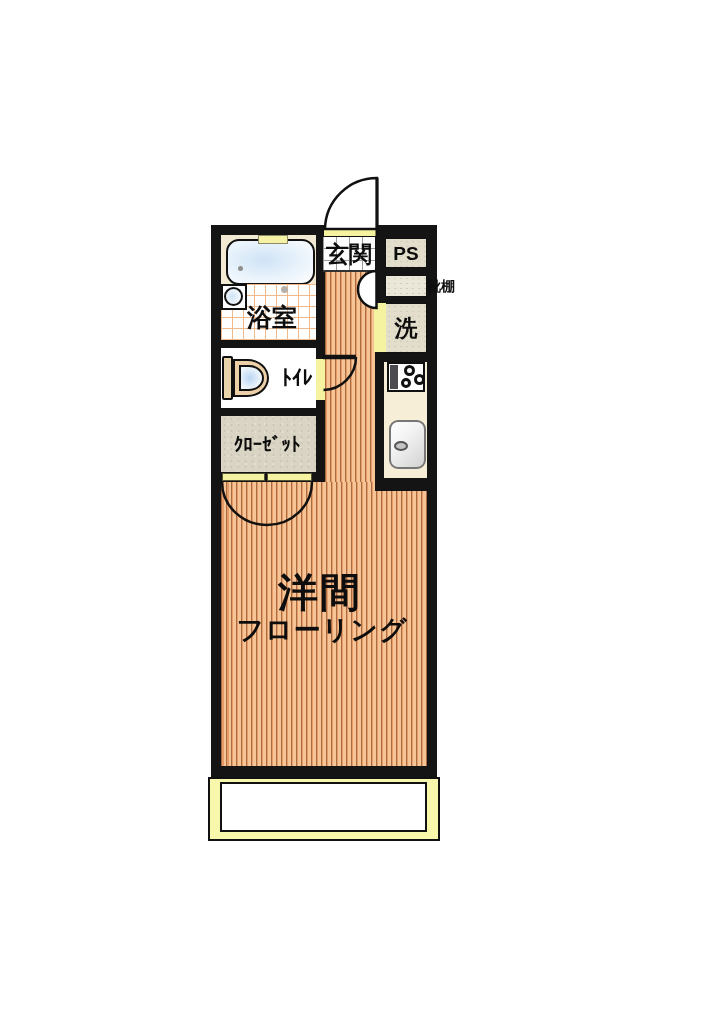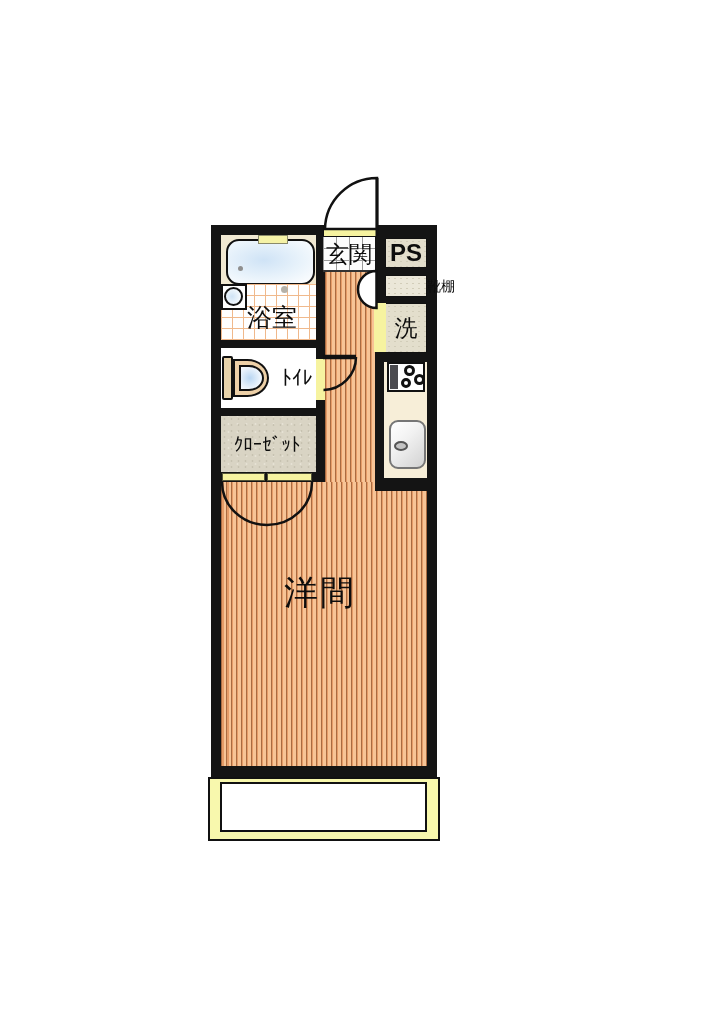--- a/index.html
+++ b/index.html
@@ -3,21 +3,21 @@
 <meta charset="utf-8">
 <style>
   html,body{margin:0;padding:0;background:#ffffff;}
   #stage{
     position:relative;width:724px;height:1024px;background:#ffffff;overflow:hidden;
     font-family:"Liberation Sans","DejaVu Sans",sans-serif;color:#111;
   }
   .abs{position:absolute;}
   .lbl{
     position:absolute;transform:translate(-50%,-50%);
-    font-weight:400;color:#0d0d0d;white-space:nowrap;line-height:1;
+    font-weight:700;color:#0d0d0d;white-space:nowrap;line-height:1;
   }
   
   .plan-body{left:211px;top:225px;width:226px;height:552px;background:#141414;}
   
   .bath-surround{left:221px;top:235px;width:95px;height:49px;background:#f1e9d2;}
   .bathtub{left:226px;top:239px;width:85px;height:42px;border:2.5px solid #111;border-radius:13px;
     background:radial-gradient(ellipse at 42% 45%,#cfe3f6 0%,#e9f3fb 55%,#ffffff 100%);}
   .tub-window{left:258px;top:235px;width:28px;height:7px;background:#f5f2a6;border:1px solid #8a8a6a;}
   .tub-dot{left:238px;top:266px;width:5px;height:5px;border-radius:50%;background:#8f8f8f;}
   .bath-tile{left:221px;top:284px;width:95px;height:56px;background-color:#ffffff;
@@ -74,27 +74,27 @@
   .sink{left:389px;top:420px;width:37px;height:49px;border:2px solid #767676;border-radius:9px;box-sizing:border-box;
     background:linear-gradient(135deg,#ffffff 0%,#f2f2f2 40%,#d2d2d2 100%);}
   .sink-drain{left:394px;top:441px;width:14px;height:10px;border:2px solid #555;border-radius:50%;box-sizing:border-box;background:#c4c4c4;}
   
   .balcony-outer{left:208px;top:777px;width:232px;height:64px;background:#f8f8ad;border:2px solid #111;box-sizing:border-box;}
   .balcony-inner{left:220px;top:782px;width:207px;height:50px;background:#ffffff;border:2px solid #111;box-sizing:border-box;}
   
   #overlay{position:absolute;left:0;top:0;width:724px;height:1024px;pointer-events:none;}
   
   .lbl-genkan{left:349px;top:254px;font-size:23px;}
-  .lbl-ps{left:406px;top:253px;font-size:24px;font-weight:600;}
+  .lbl-ps{left:406px;top:253px;font-size:19px;font-weight:600;}
   .lbl-shoe{left:406px;top:286px;font-size:14px;margin-left:35px;}
   .lbl-washer{left:406px;top:328px;font-size:23px;}
   .lbl-bath{left:272px;top:317px;font-size:25px;}
   .lbl-toilet{left:297px;top:377px;font-size:21px;}
   .lbl-closet{left:267px;top:444px;font-size:19px;}
-  .lbl-room1{left:320px;top:592px;font-size:34px;letter-spacing:2px;}
+  .lbl-room1{left:320px;top:592px;font-size:40px;letter-spacing:2px;}
   .lbl-room2{left:322px;top:630px;font-size:27px;letter-spacing:1px;}
   .lbl-balcony{left:324px;top:807px;font-size:26px;letter-spacing:3px;font-weight:600;}
 </style>
 </head>
 <body>
 
 <div id="stage">
 
   <div class="abs plan-body"></div>
 
@@ -140,20 +140,21 @@
   <div class="abs kitchen"></div>
   <div class="abs stove"></div>
   <div class="abs stove-grate"></div>
   <div class="abs burner burner1"></div>
   <div class="abs burner burner2"></div>
   <div class="abs burner burner3"></div>
   <div class="abs sink"></div>
   <div class="abs sink-drain"></div>
 
   <div class="lbl lbl-room1">洋間</div>
+  <div class="lbl lbl-room2">フローリング</div>
 
   <div class="abs balcony-outer"></div>
   <div class="abs balcony-inner"></div>
 
   <svg id="overlay" viewBox="0 0 724 1024" xmlns="http://www.w3.org/2000/svg">
     <path d="M377,178 A52,52 0 0 0 325,229 L377,229 Z" fill="#ffffff" stroke="#111" stroke-width="2.5"></path>
     <line x1="377" y1="178" x2="377" y2="236" stroke="#111" stroke-width="3"></line>
     <path d="M376.5,271 A18.5,18.5 0 0 0 376.5,308 Z" fill="#ffffff" stroke="#111" stroke-width="2.5"></path>
     <line x1="323" y1="357" x2="356" y2="357" stroke="#111" stroke-width="4.5"></line>
     <path d="M356,357 A33,33 0 0 1 323.5,390" fill="none" stroke="#111" stroke-width="2.5"></path>

